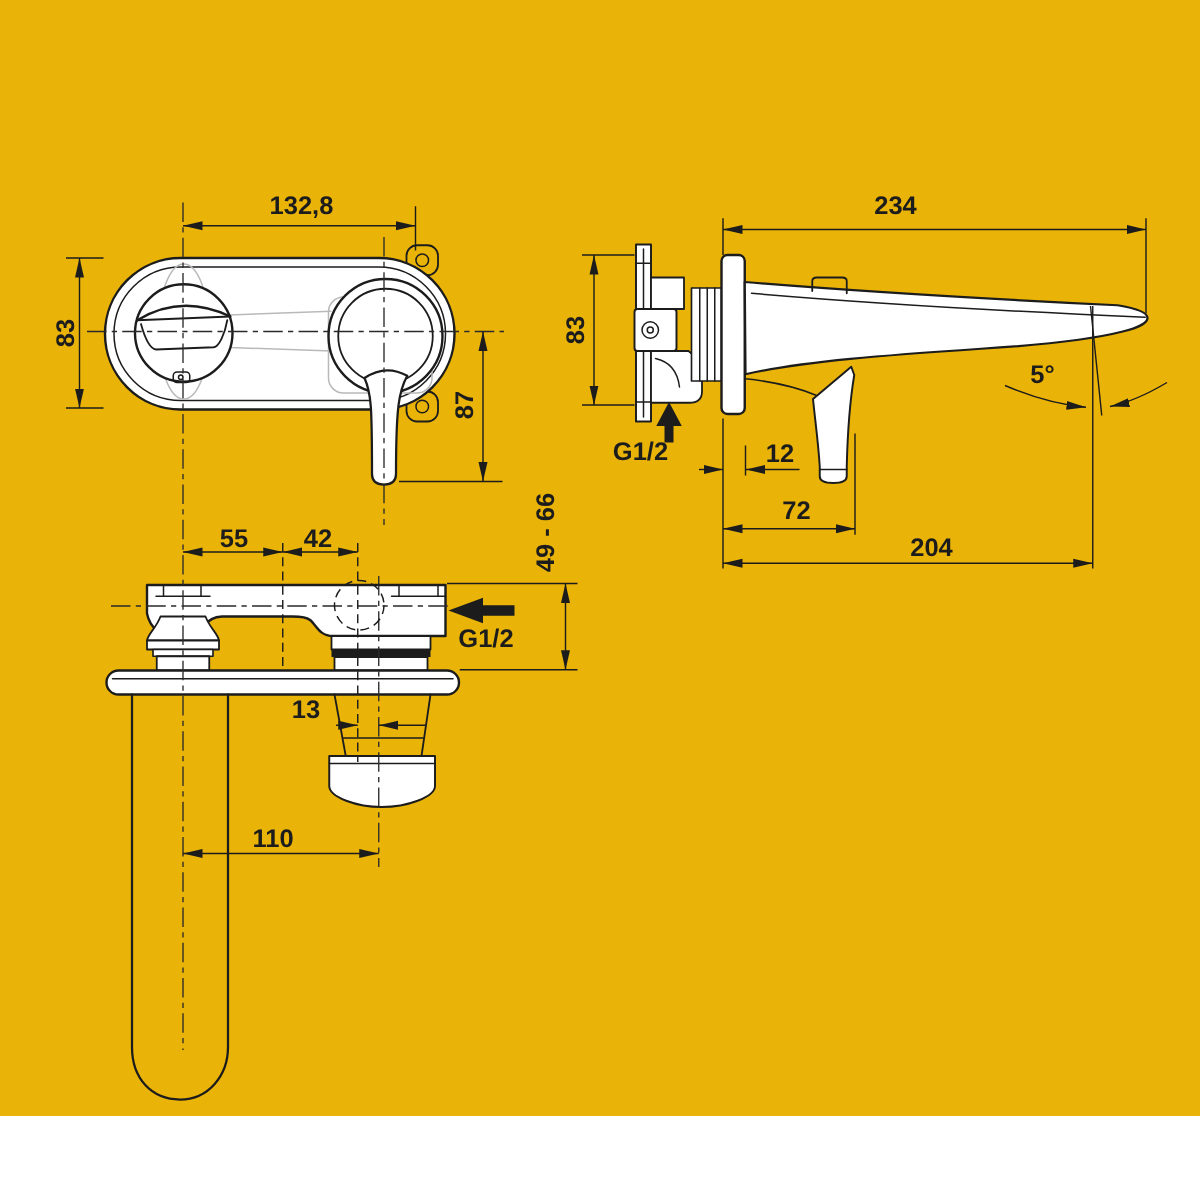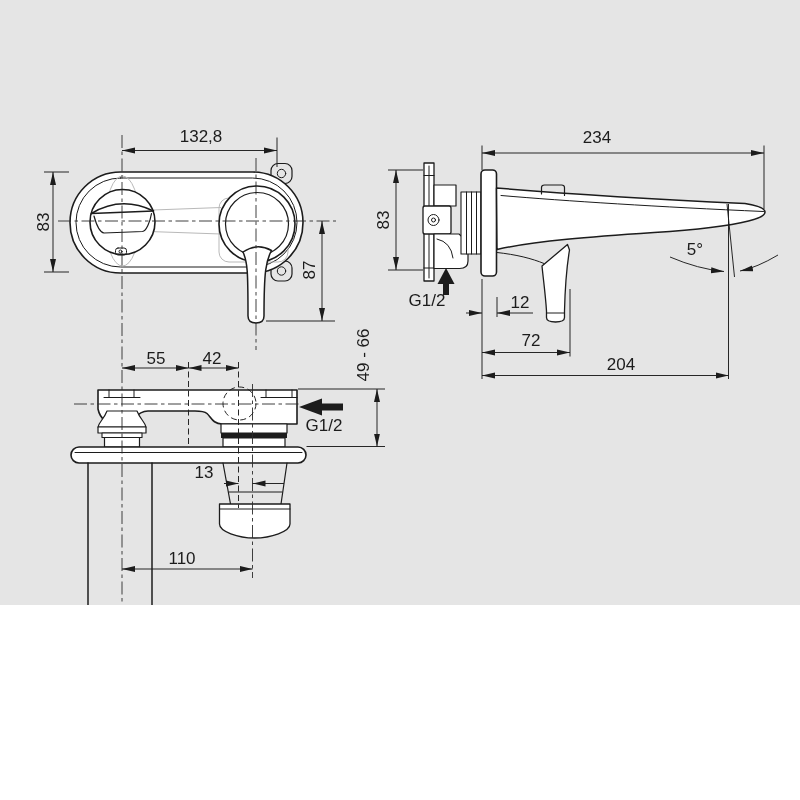--- a/index.html
+++ b/index.html
@@ -1,16 +1,16 @@
 <!DOCTYPE html>
 <html><head>
 <meta charset="utf-8">
 <style>
   html,body{margin:0;padding:0;background:#ffffff;}
-  .canvas{position:relative;width:800px;height:605px;background:#e5e5e5;overflow:hidden;}
+  .canvas{position:relative;width:800px;height:744px;background:#eab308;overflow:hidden;font-weight:bold;}
   svg{position:absolute;left:0;top:0;}
   
   .o{fill:#ffffff;stroke:#1c1c1c;stroke-width:1.6;stroke-linejoin:round;}
   
   .s{fill:none;stroke:#1c1c1c;stroke-width:1.2;stroke-linejoin:round;stroke-linecap:round;}
   .s15{stroke-width:1.5;}
   .s1{stroke-width:1;}
   
   .cl{fill:none;stroke:#2a2a2a;stroke-width:0.9;stroke-dasharray:13 3.5 3.5 3.5;}
   

